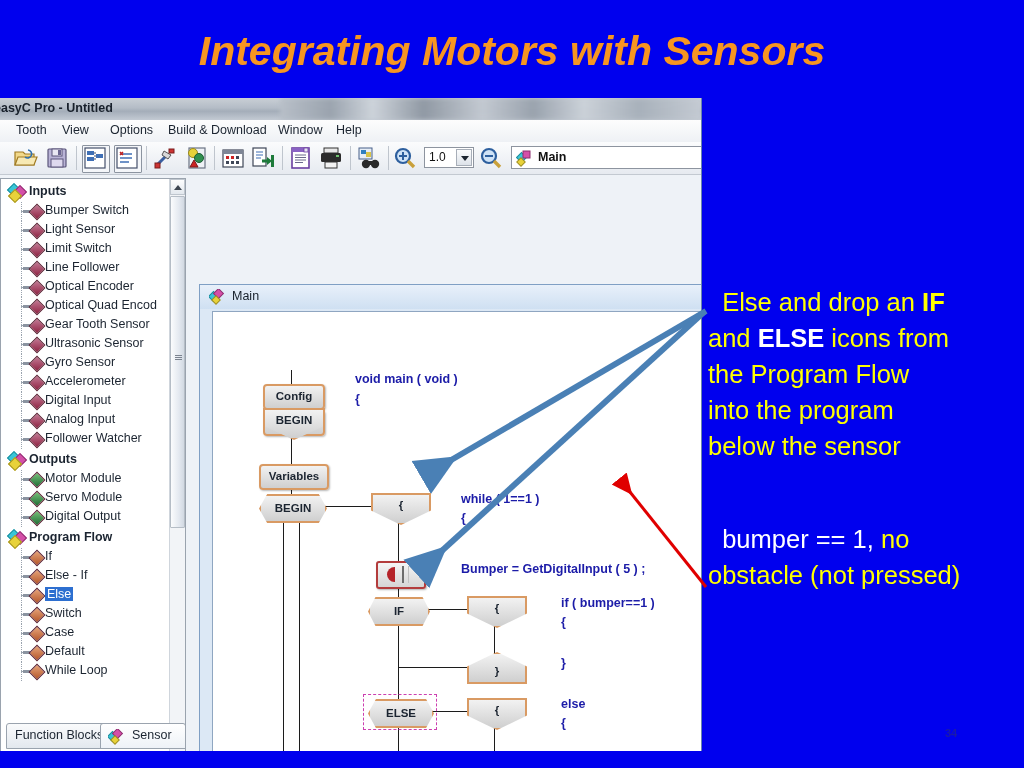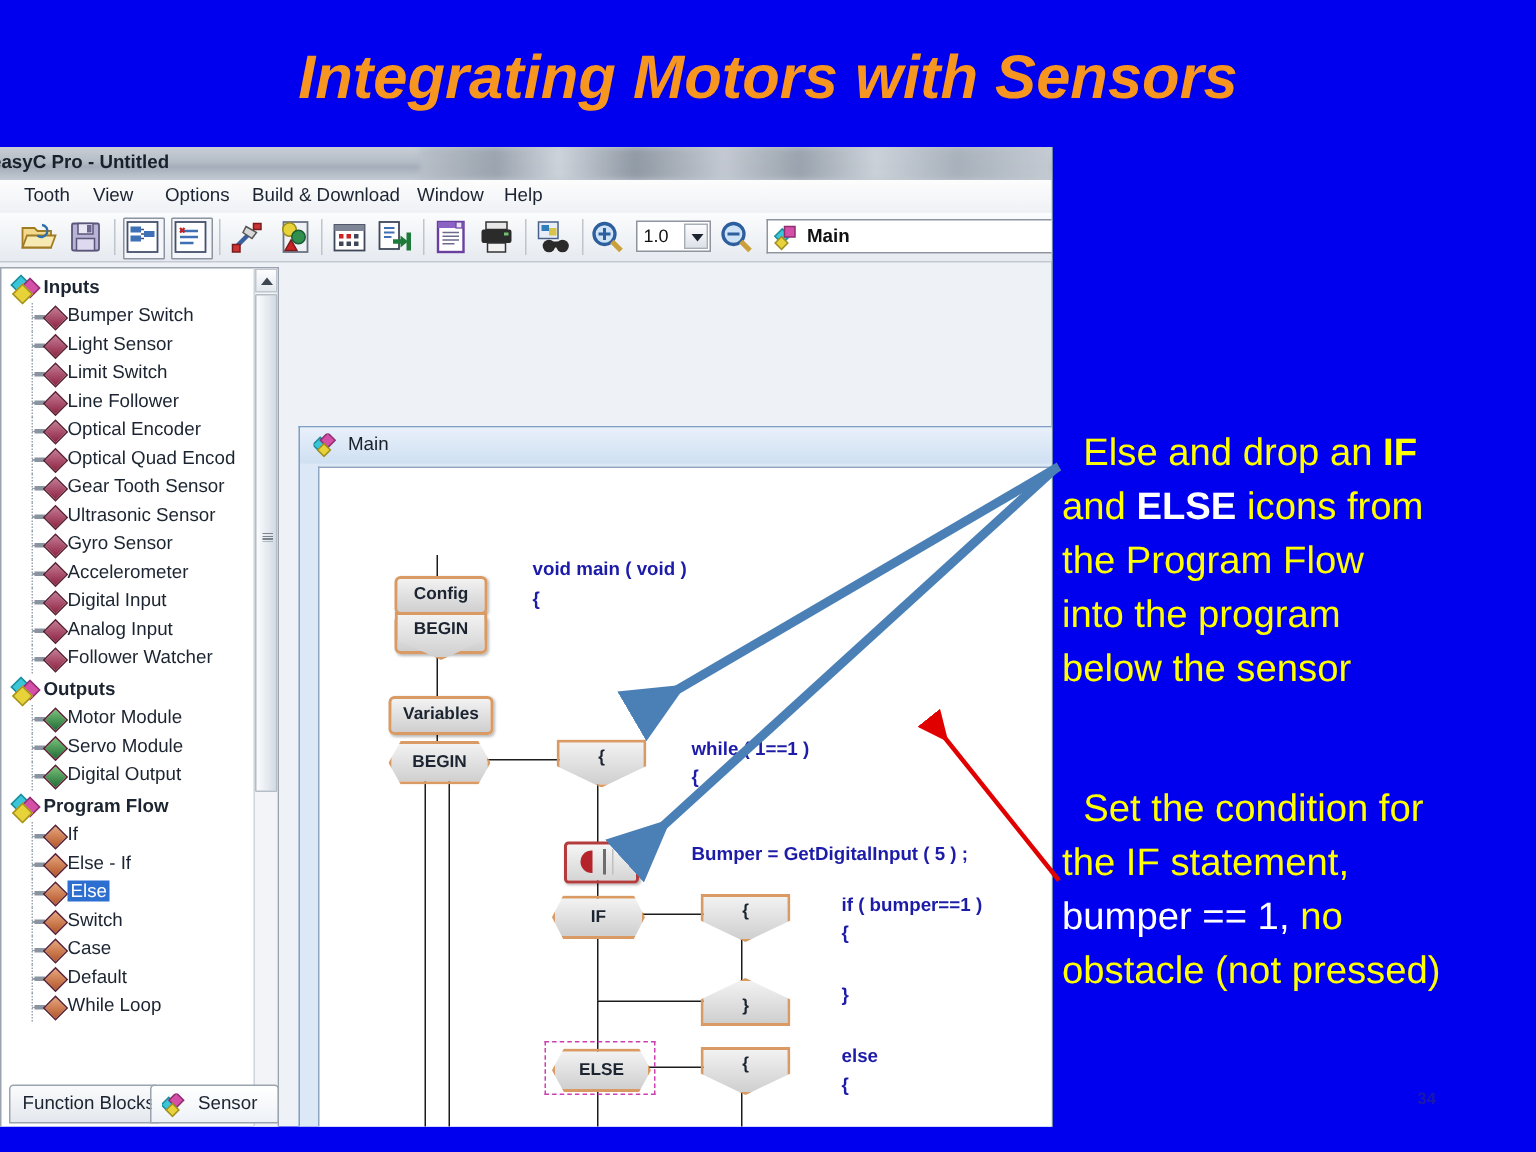--- a/index.html
+++ b/index.html
@@ -720,19 +720,17 @@
 
 <div class="callout" id="callout1">
   <span>Else and drop an </span><b>IF</b><span>
 and </span><span class="wht">ELSE</span><span> icons from
 the Program Flow
 into the program
 below the sensor</span>
 </div>
 
 <div class="callout" id="callout2">
-  <span>Set the condition for
-the IF statement,
-</span><span class="whtn">bumper == 1,</span><span> no
+  <span class="whtn">bumper == 1,</span><span> no
 obstacle (not pressed)</span>
 </div>
 
 <div id="slide-number">34</div>
 
 </body></html>

